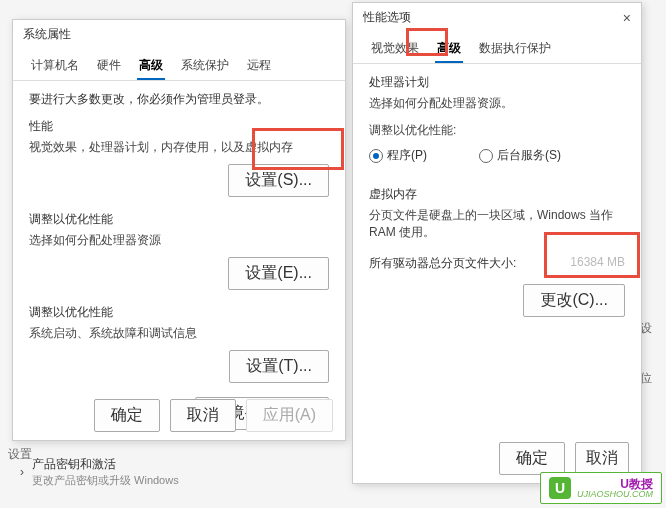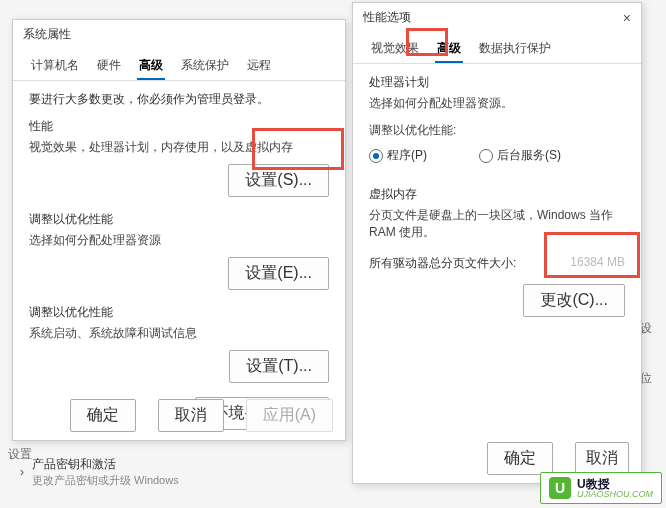--- a/index.html
+++ b/index.html
@@ -92,21 +92,21 @@
 }
 .btn.dim {
   color: #aaa;
   border-color: #ddd;
 }
 .footer {
   position: absolute;
   bottom: 8px;
   right: 12px;
   display: flex;
-  gap: 22px;
+  gap: 10px;
 }
 .redbox1 {
   position: absolute;
   border: 3px solid #e74c3c;
   pointer-events: none;
 }
 .radio-row {
   display: flex;
   gap: 52px;
   align-items: center;
@@ -173,21 +173,22 @@
   justify-content: center;
   color: #fff;
   font-weight: bold;
   font-size: 14px;
 }
 .logo-text {
   line-height: 1;
 }
 .logo-main {
   font-weight: bold;
-  color: #0f172a;
+  color: #a21caf;
+  text-align: right;
 }
 .logo-sub {
   font-size: 9px;
   color: #70b84f;
   font-style: italic;
 }
 .val-row {
   display: flex;
   justify-content: space-between;
   margin-top: 14px;

